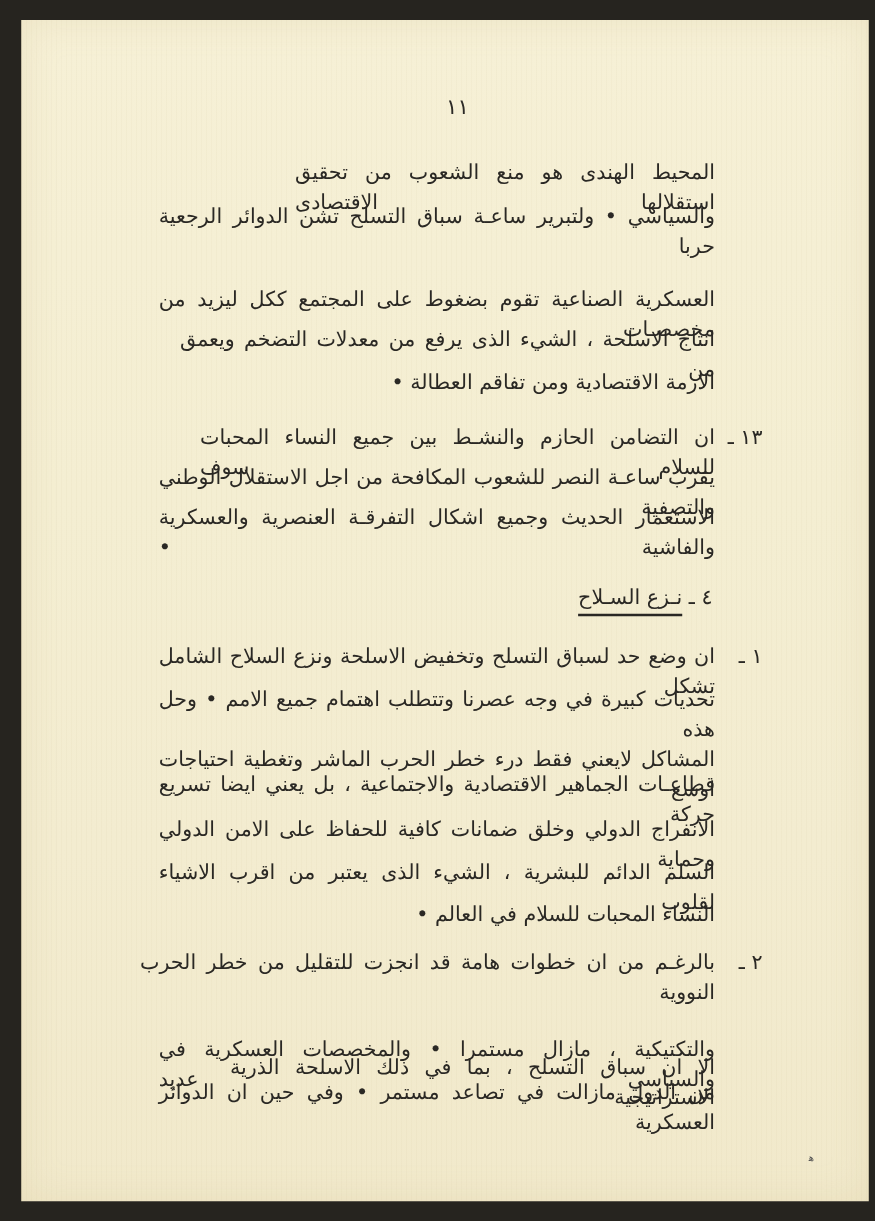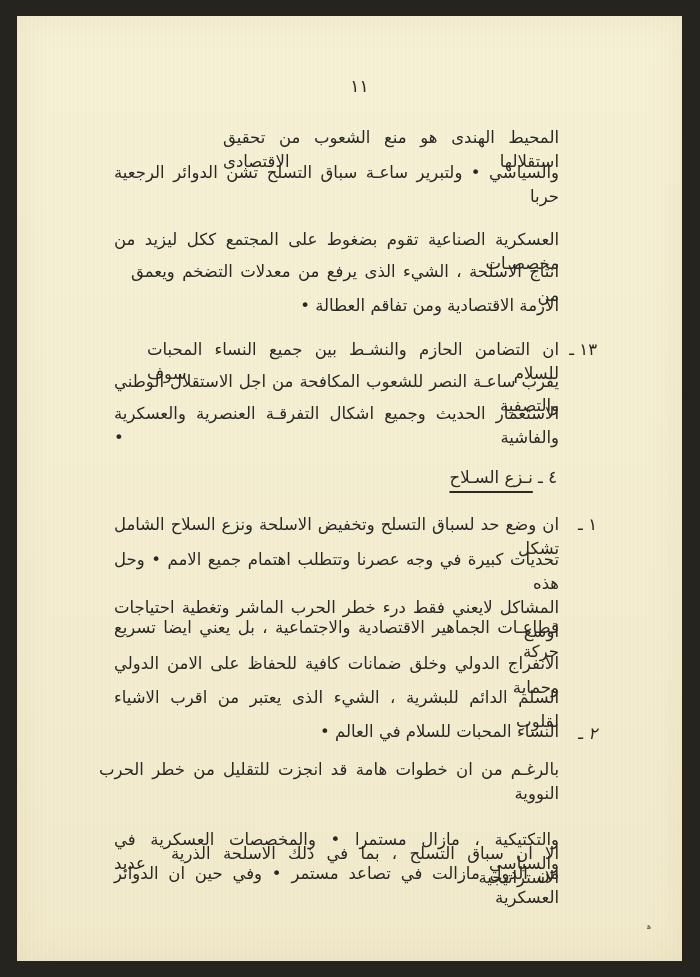--- a/index.html
+++ b/index.html
@@ -15,20 +15,21 @@
     font-family: "DejaVu Sans", sans-serif;
   }
   .page {
     position: absolute;
     left: 17px;
     top: 16px;
     width: 665px;
     height: 945px;
     background: linear-gradient(180deg, #f6f0d6 0%, #f4eed2 40%, #f3ecd0 70%, #f1e9cb 100%);
     box-shadow: inset 0 0 30px rgba(200,180,120,0.18);
+    padding-left: 13px;
   }
   .page::before {
     content: "";
     position: absolute;
     inset: 0;
     background: repeating-linear-gradient(90deg, rgba(180,160,110,0.05) 0px, rgba(180,160,110,0.05) 1px, transparent 1px, transparent 4px);
     pointer-events: none;
   }
   .page-number {
     position: absolute;
@@ -102,20 +103,20 @@
 
   <div class="line" style="right:85px; top:497px;text-align:right;">١ ـ</div>
   <div class="line just" style="right:123px; top:497px; width:445px;">ان وضع حد لسباق التسلح وتخفيض الاسلحة ونزع السلاح الشامل تشكل</div>
   <div class="line just" style="right:123px; top:532px; width:445px;">تحديات كبيرة في وجه عصرنا وتتطلب اهتمام جميع الامم • وحل هذه</div>
   <div class="line just" style="right:123px; top:580px; width:445px;margin-left:48px;">المشاكل لايعني فقط درء خطر الحرب الماشر وتغطية احتياجات اوسع</div>
   <div class="line just" style="right:123px; top:600px; width:445px;">قطاعـات الجماهير الاقتصادية والاجتماعية ، بل يعني ايضا تسريع حركة</div>
   <div class="line just" style="right:123px; top:636px; width:445px;">الانفراج الدولي وخلق ضمانات كافية للحفاظ على الامن الدولي وحماية</div>
   <div class="line" style="right:123px; top:704px;">النساء المحبات للسلام في العالم •</div>
   <div class="line just" style="right:123px; top:670px; width:445px;">السلم الدائم للبشرية ، الشيء الذى يعتبر من اقرب الاشياء لقلوب</div>
 
-  <div class="line" style="right:85px; top:706px;font-style:italic;">٢ ـ</div>
+  <div class="line" style="right:85px; top:742px;">٢ ـ</div>
   <div class="line just" style="right:123px; top:742px; width:460px;">بالرغـم من ان خطوات هامة قد انجزت للتقليل من خطر الحرب النووية</div>
   <div class="line just" style="right:123px; top:778px; width:388px;margin-top:48px;">الا ان سباق التسلح ، بما في ذلك الاسلحة الذرية الاستراتيجية</div>
   <div class="line just" style="right:123px; top:812px; width:445px;">والتكتيكية ، مازال مستمرا • والمخصصات العسكرية في والسياسي عديد</div>
   <div class="line just" style="right:123px; top:846px; width:445px;">من الدول مازالت في تصاعد مستمر • وفي حين ان الدوائر العسكرية</div>
 
   <div class="mark">ﻫ</div>
 </div>
 
 </body></html>

